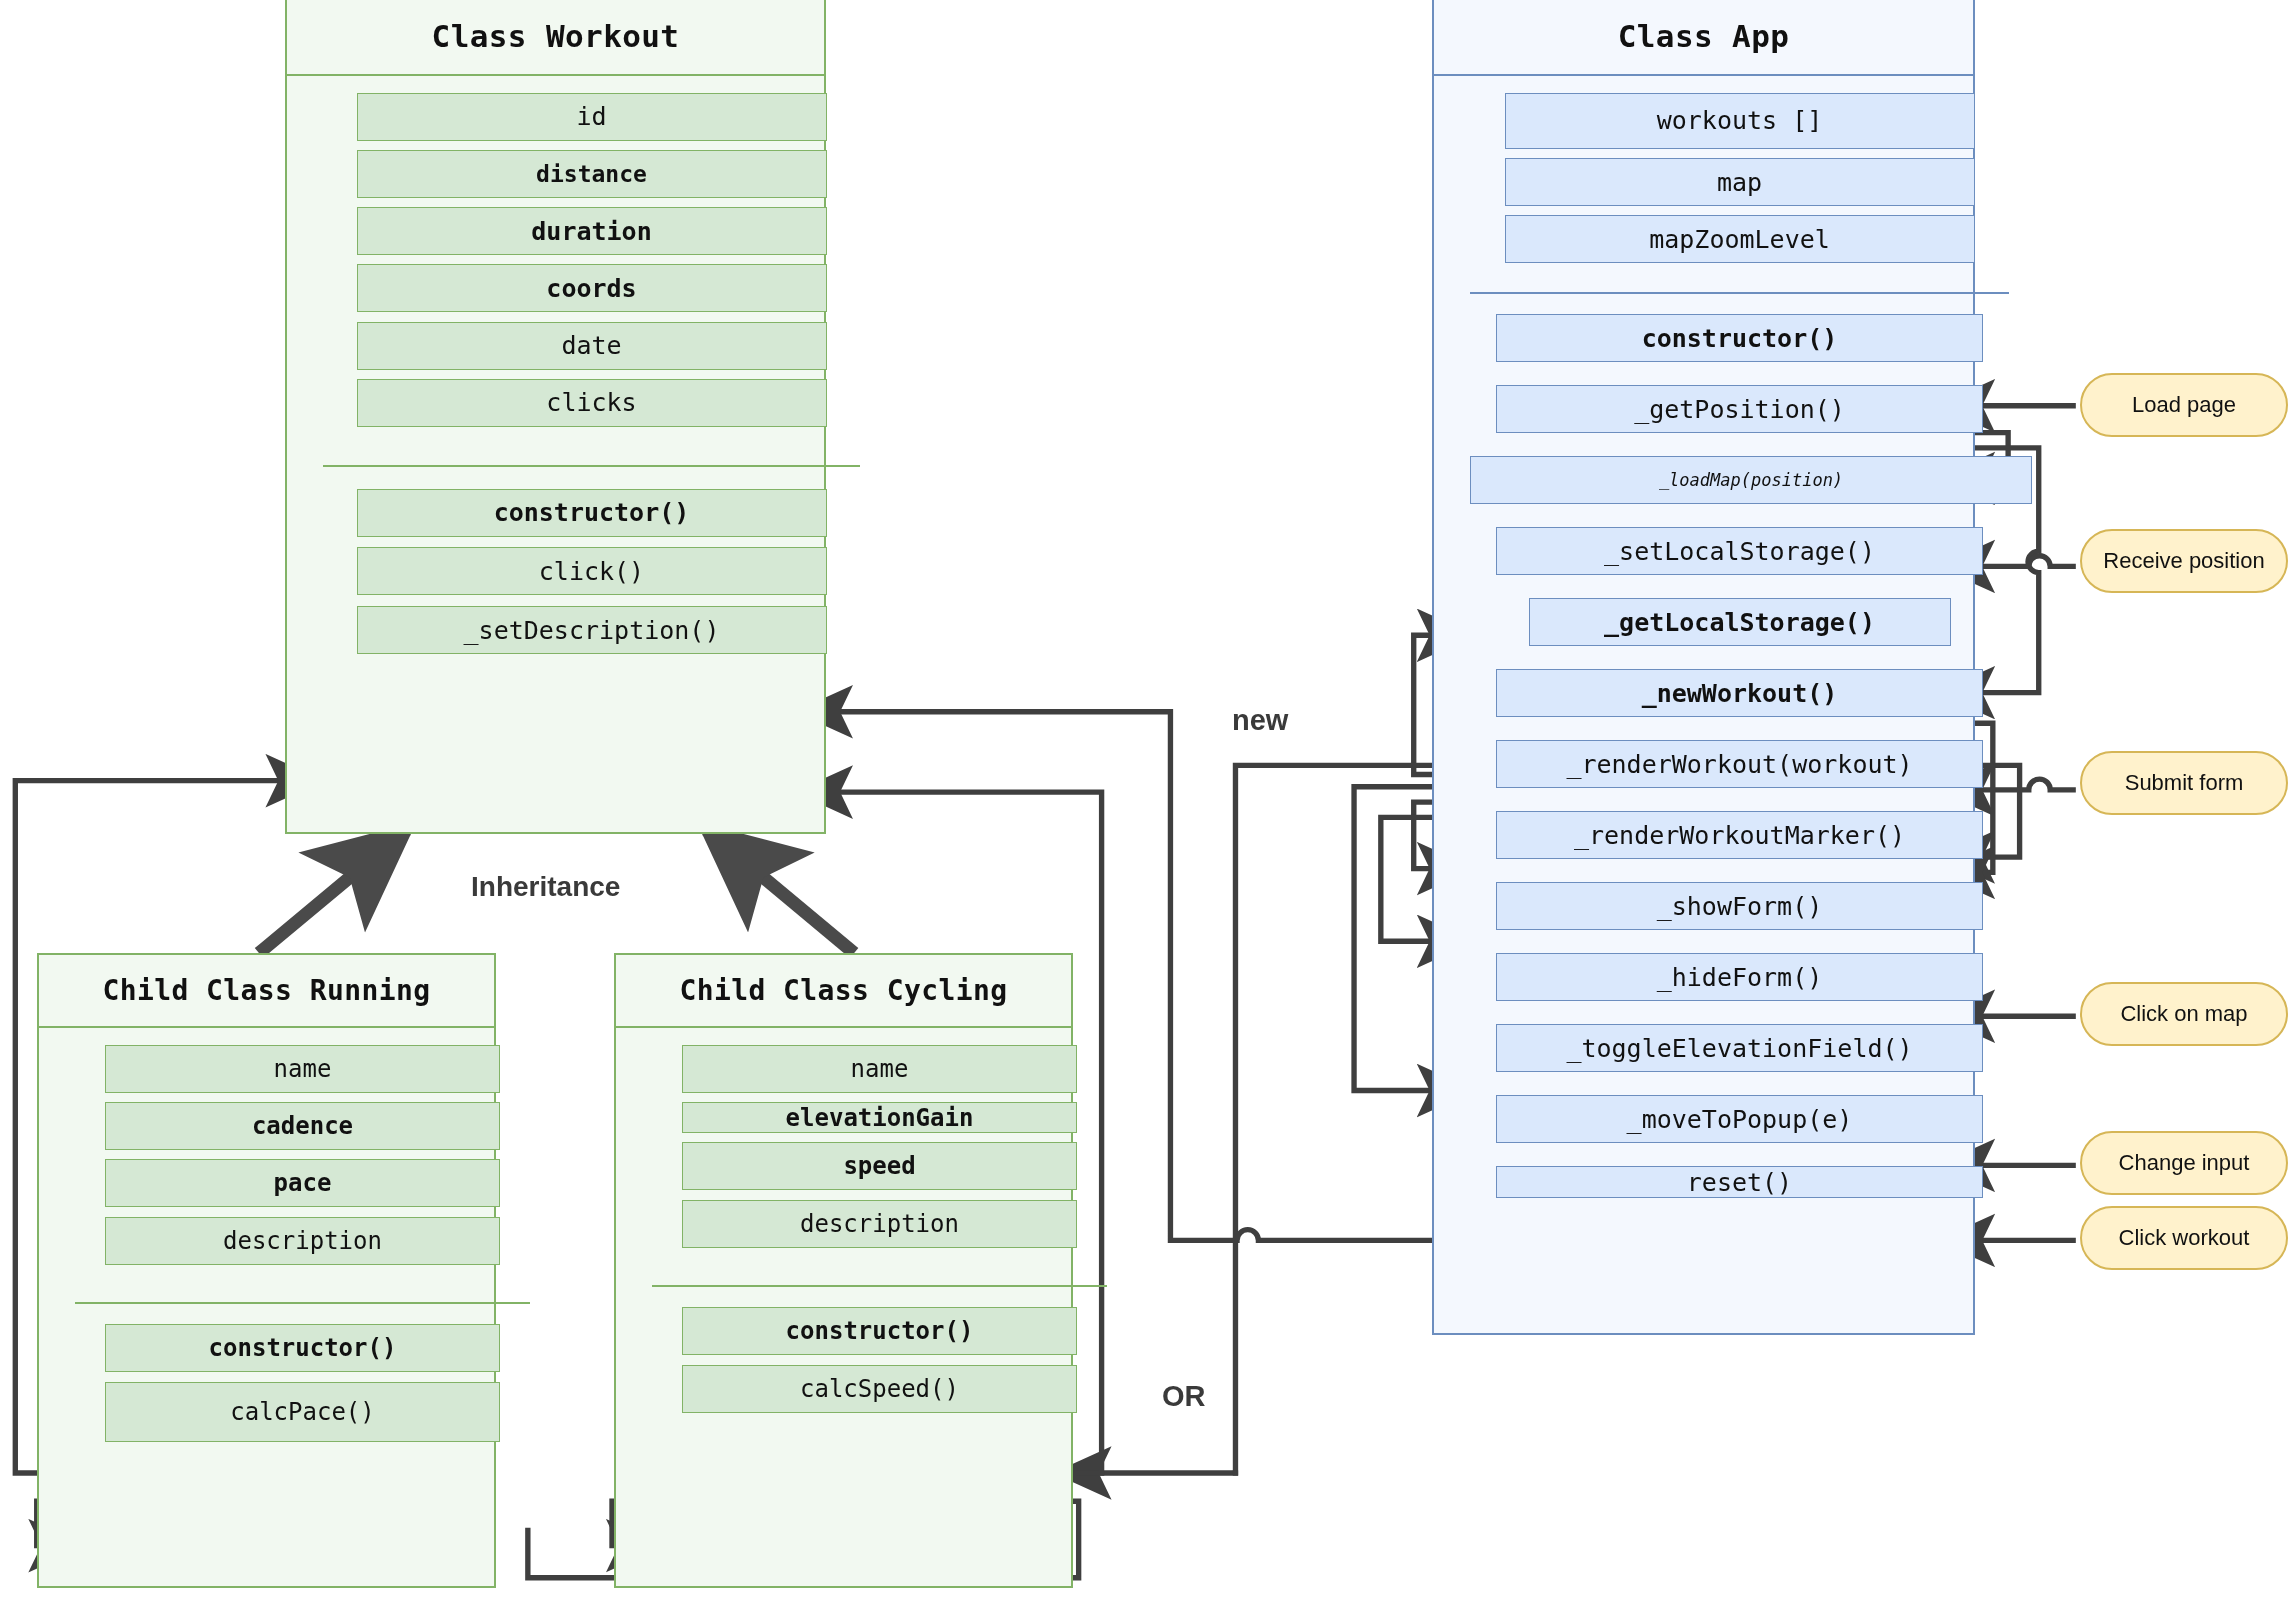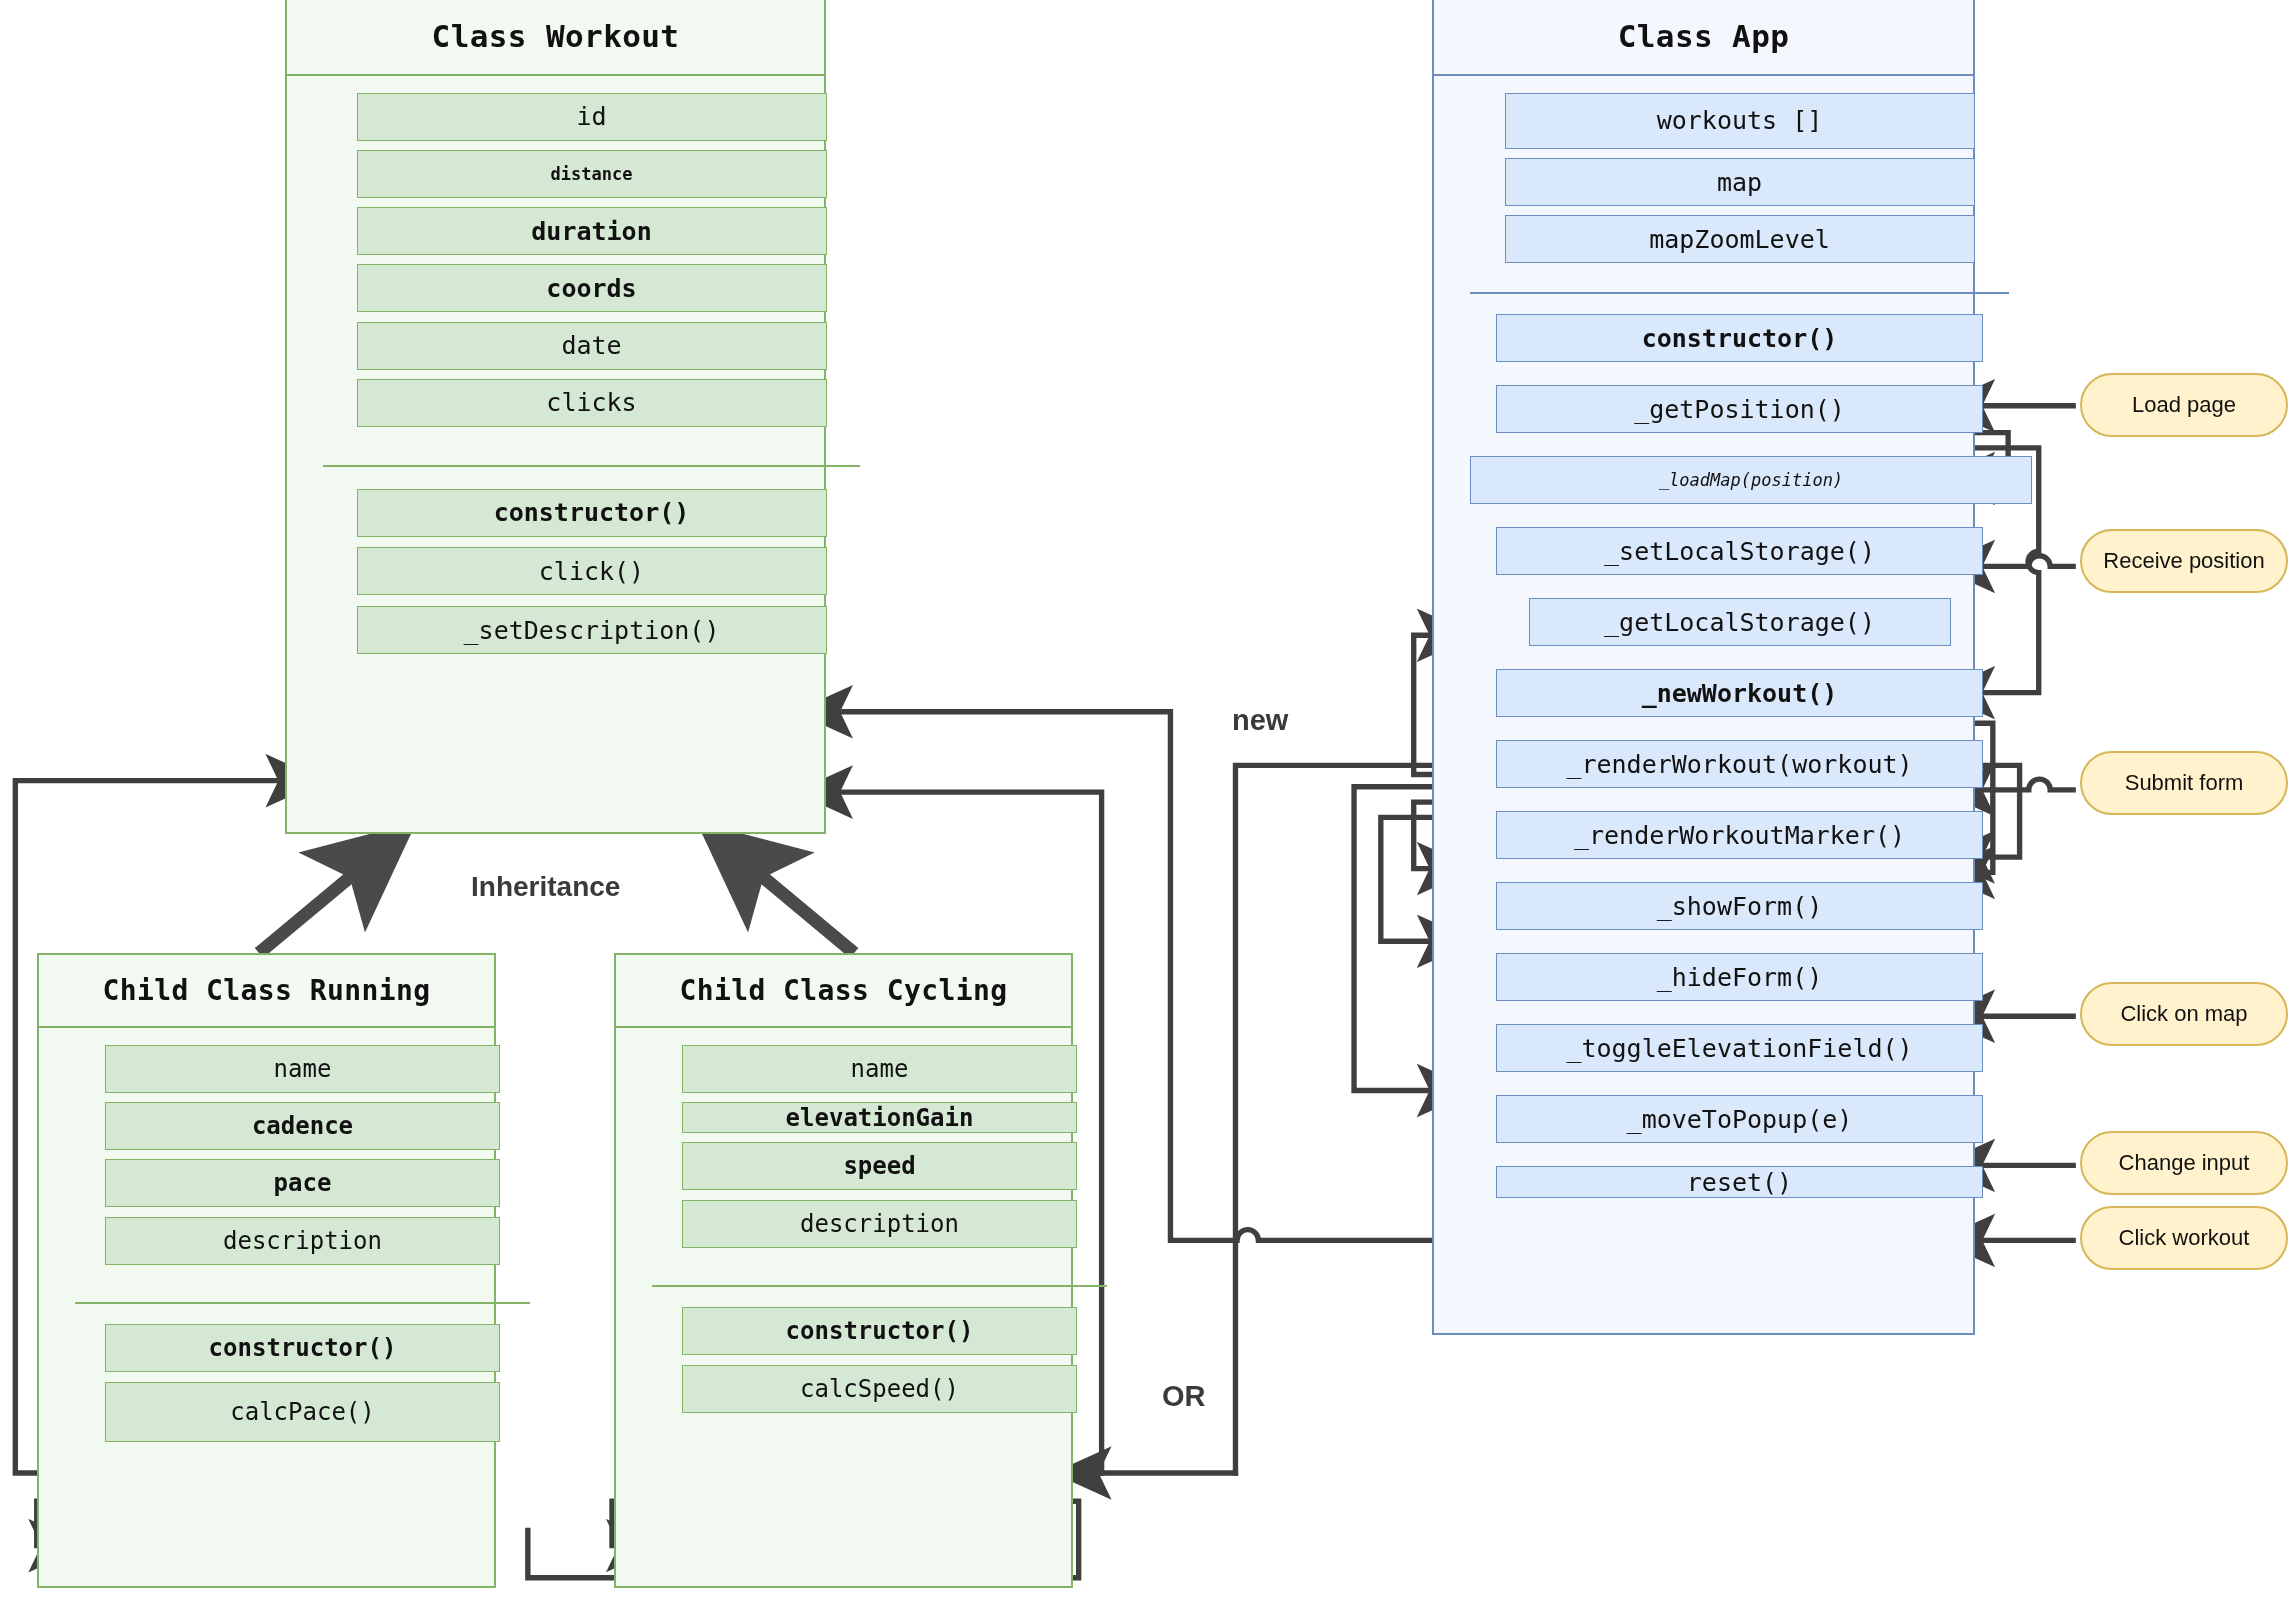--- a/index.html
+++ b/index.html
@@ -164,21 +164,21 @@
 
       <path d="M1375,1962 L1410,1962 L1410,2062 L690,2062 L690,2000"></path>
     </g>
   </svg>
 
   <div class="classbox green" style="left:285px; top:-3.1px; width:541px; height:837px;">
     <div class="class-title green" style="height:77px; font-size:31px;">Class Workout</div>
 
     <div class="section" style="padding-top:17px;">
       <div class="member green" style="margin:0 auto 9.2px auto; width:470px; height:48px; font-size:25px;">id</div>
-      <div class="member green bold" style="margin:0 auto 9.2px auto; width:470px; height:48px; font-size:17px;">distance</div>
+      <div class="member green bold" style="margin:0 auto 9.2px auto; width:470px; height:48px; font-size:23px;">distance</div>
       <div class="member green bold" style="margin:0 auto 9.2px auto; width:470px; height:48px; font-size:25px;">duration</div>
       <div class="member green bold" style="margin:0 auto 9.2px auto; width:470px; height:48px; font-size:25px;">coords</div>
       <div class="member green" style="margin:0 auto 9.2px auto; width:470px; height:48px; font-size:25px;">date</div>
       <div class="member green" style="margin:0 auto 0 auto; width:470px; height:48px; font-size:25px;">clicks</div>
     </div>
 
     <div class="section divider-green" style="margin-top:21.4px; padding-top:21.4px;">
       <div class="member green bold" style="margin:0 auto 10.7px auto; width:470px; height:48px; font-size:25px;">constructor()</div>
       <div class="member green" style="margin:0 auto 10.7px auto; width:470px; height:48px; font-size:25px;">click()</div>
       <div class="member green" style="margin:0 auto 0 auto; width:470px; height:48px; font-size:25px;">_setDescription()</div>
@@ -224,21 +224,21 @@
       <div class="member blue" style="margin:0 auto 9.2px auto; width:470px; height:56px; font-size:25px;">workouts []</div>
       <div class="member blue" style="margin:0 auto 9.2px auto; width:470px; height:48px; font-size:25px;">map</div>
       <div class="member blue" style="margin:0 auto 0 auto; width:470px; height:48px; font-size:25px;">mapZoomLevel</div>
     </div>
 
     <div class="section divider-blue" style="margin-top:15.3px; padding-top:20px;">
       <div class="member blue bold" style="margin:0 auto 23px auto; width:487px; height:48px; font-size:25px;">constructor()</div>
       <div class="member blue" style="margin:0 auto 23px auto; width:487px; height:48px; font-size:25px;">_getPosition()</div>
       <div class="member blue" style="margin:0 auto 23px auto; width:562px; height:48px; font-size:17px;font-style:italic;">_loadMap(position)</div>
       <div class="member blue" style="margin:0 auto 23px auto; width:487px; height:48px; font-size:25px;">_setLocalStorage()</div>
-      <div class="member blue" style="margin:0 auto 23px auto; width:422px; height:48px; font-size:25px;">_getLocalStorage()</div>
+      <div class="member blue" style="margin:0 auto 23px auto; width:422px; height:48px; font-size:25px;font-weight:bold;">_getLocalStorage()</div>
       <div class="member blue bold" style="margin:0 auto 23px auto; width:487px; height:48px; font-size:25px;">_newWorkout()</div>
       <div class="member blue" style="margin:0 auto 23px auto; width:487px; height:48px; font-size:25px;">_renderWorkout(workout)</div>
       <div class="member blue" style="margin:0 auto 23px auto; width:487px; height:48px; font-size:25px;">_renderWorkoutMarker()</div>
       <div class="member blue" style="margin:0 auto 23px auto; width:487px; height:48px; font-size:25px;">_showForm()</div>
       <div class="member blue" style="margin:0 auto 23px auto; width:487px; height:48px; font-size:25px;">_hideForm()</div>
       <div class="member blue" style="margin:0 auto 23px auto; width:487px; height:48px; font-size:25px;">_toggleElevationField()</div>
       <div class="member blue" style="margin:0 auto 23px auto; width:487px; height:48px; font-size:25px;">_moveToPopup(e)</div>
       <div class="member blue" style="margin:0 auto 0 auto; width:487px; height:32px; font-size:25px;">reset()</div>
     </div>
   </div>

